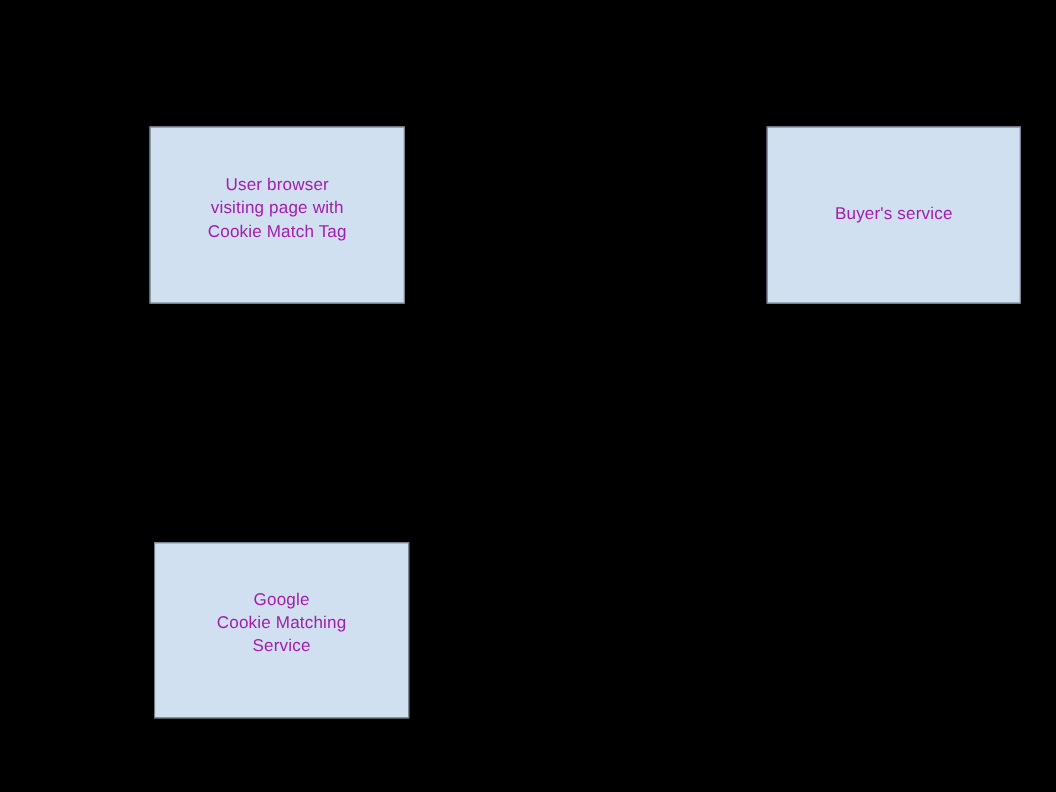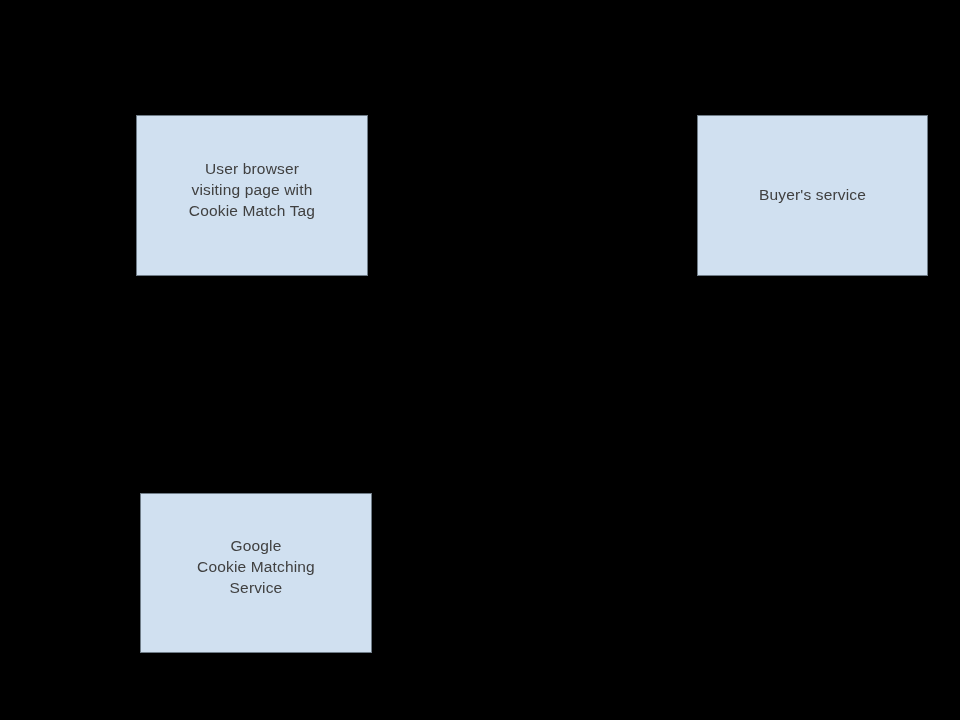--- a/index.html
+++ b/index.html
@@ -23,21 +23,21 @@
     box-sizing: border-box;
     background: #d0e0f0;
     border: 1px solid #6f7c87;
     display: flex;
     justify-content: center;
   }
   .node-label {
     font-family: "Liberation Sans", sans-serif;
     font-size: 15.5px;
     line-height: 21px;
-    color: #404040;
+    color: #a21caf;
     text-align: center;
     white-space: pre-line;
     letter-spacing: 0.01em;
   }
   
   #node-user-browser {
     left: 136px;
     top: 115px;
     width: 232px;
     height: 161px;

